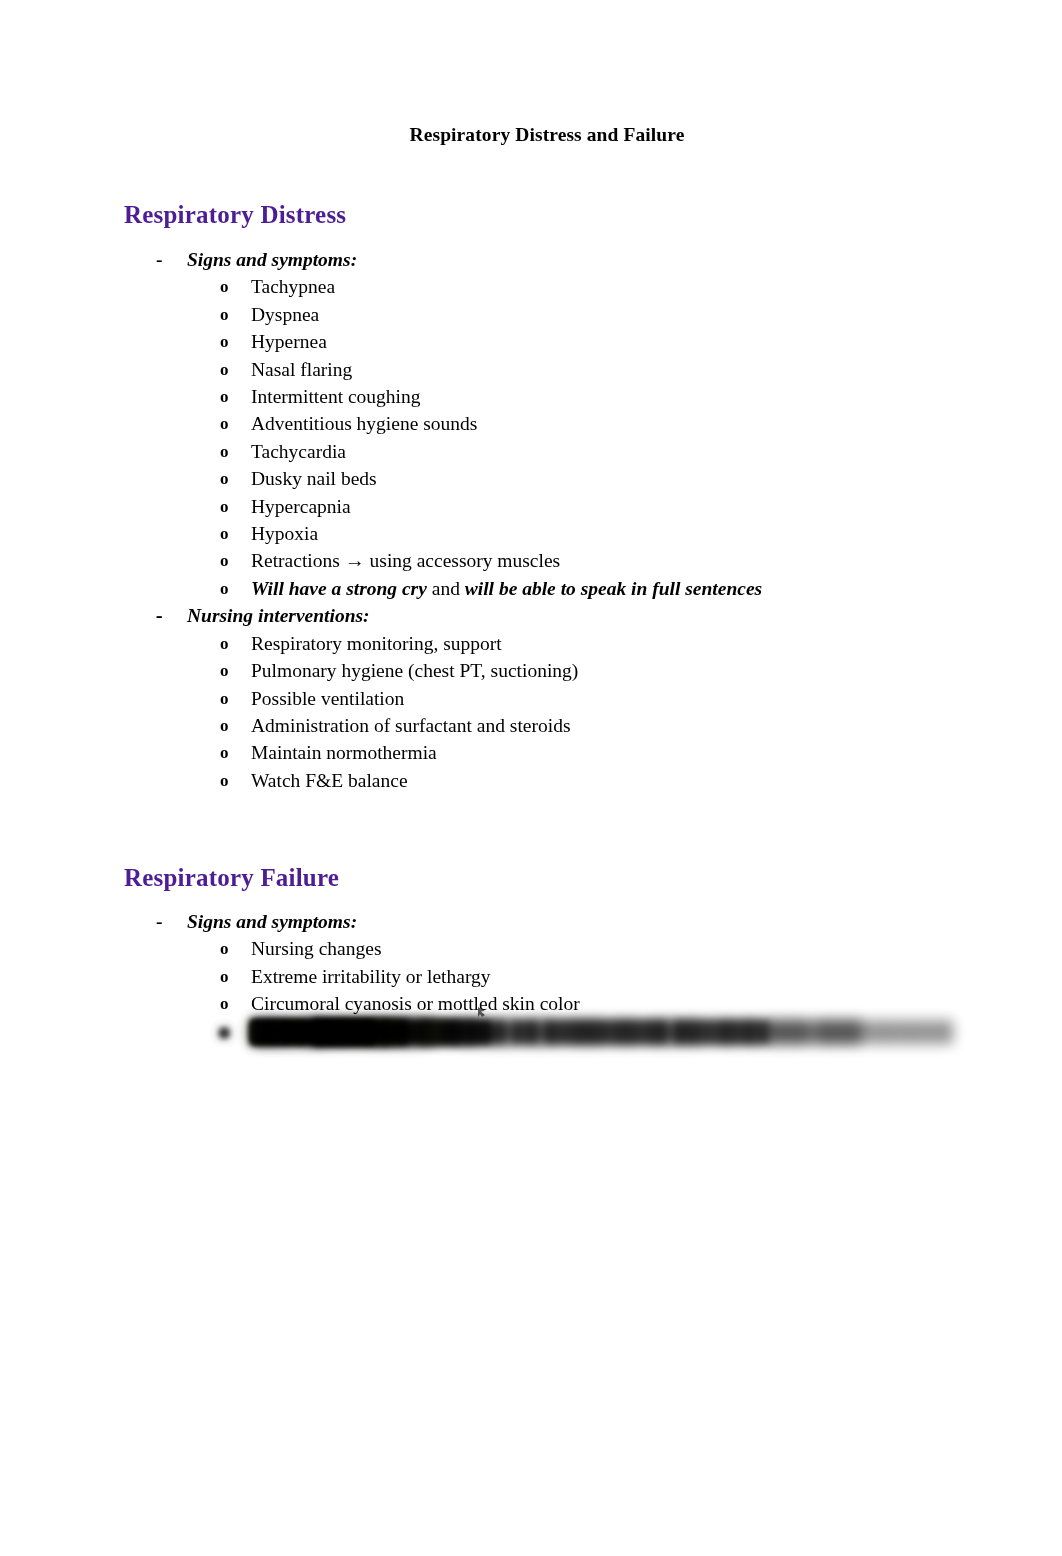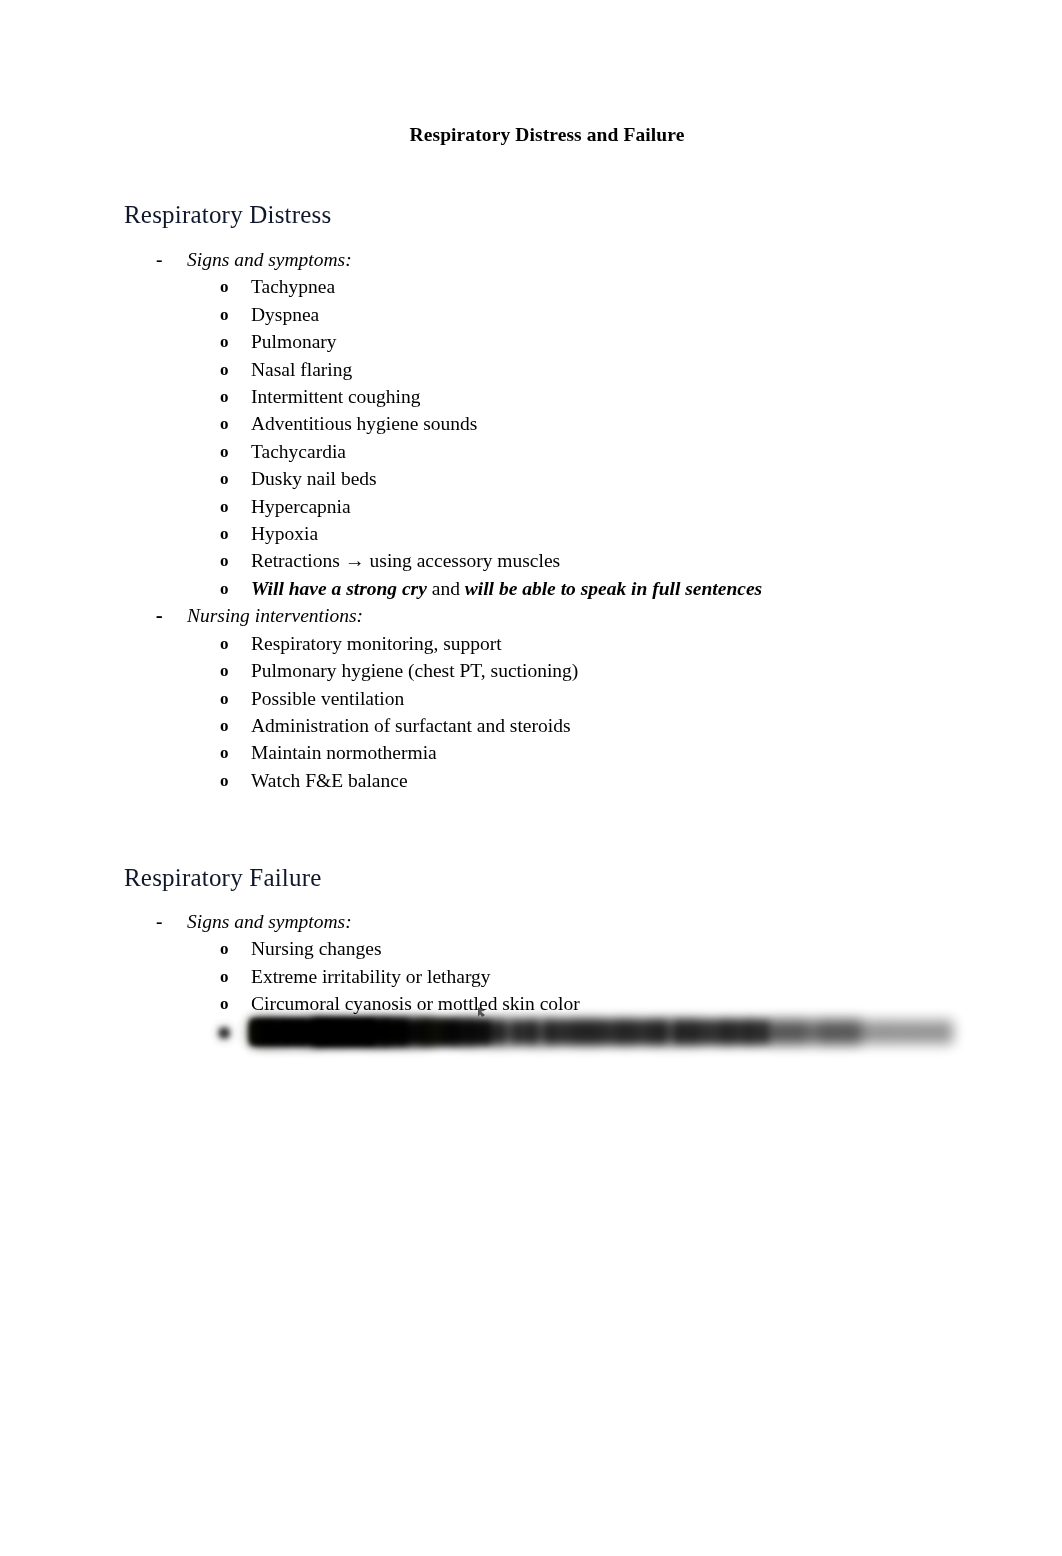--- a/index.html
+++ b/index.html
@@ -29,22 +29,22 @@
     font-size: 19.5px;
     font-weight: bold;
     letter-spacing: 0.1px;
   }
 
   
   .section-heading {
     position: absolute;
     left: 124px;
     font-size: 25px;
-    font-weight: normal;
-    color: #0f172a;
+    font-weight: bold;
+    color: #4c1d95;
     letter-spacing: 0.2px;
     white-space: nowrap;
   }
   .heading-distress { top: 201px; }
   .heading-failure  { top: 864px; }
 
   
   .outline {
     position: absolute;
     left: 0;
@@ -64,21 +64,21 @@
   .lvl2 .mk,
   .lvl3 .mk {
     position: absolute;
     display: block;
     text-align: left;
   }
   .lvl1 .mk { left: 156px; font-weight: bold; }
   .lvl2 .mk { left: 220px; font-weight: bold; font-size: 17px; }
   .lvl3 .mk { left: 286px; font-size: 13px; }
 
-  .it   { font-style: italic; }
+  .it   { font-style: italic; font-weight: bold; }
   .bold { font-weight: bold; font-style: italic; }
   .arrow { font-weight: bold; font-size: 20px; }
 
   .hl {
     background: #ccd02a;
     padding: 0 2px;
   }
 
   
   .blurwrap { position: absolute; left: 0; width: 1062px; }
@@ -124,21 +124,21 @@
     <div class="lvl2">
       <span class="mk">o</span>
       <span>Tachypnea</span>
     </div>
     <div class="lvl2">
       <span class="mk">o</span>
       <span>Dyspnea</span>
     </div>
     <div class="lvl2">
       <span class="mk">o</span>
-      <span>Pulmonary</span>
+      <span>Hypernea</span>
     </div>
     <div class="lvl2">
       <span class="mk">o</span>
       <span>Nasal flaring</span>
     </div>
     <div class="lvl2">
       <span class="mk">o</span>
       <span>Intermittent coughing</span>
     </div>
     <div class="lvl2">

